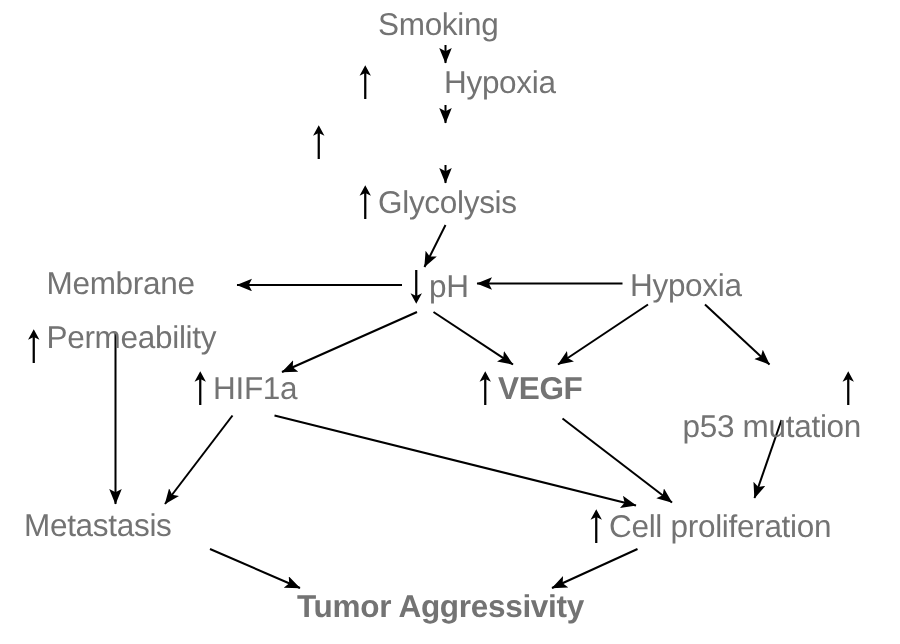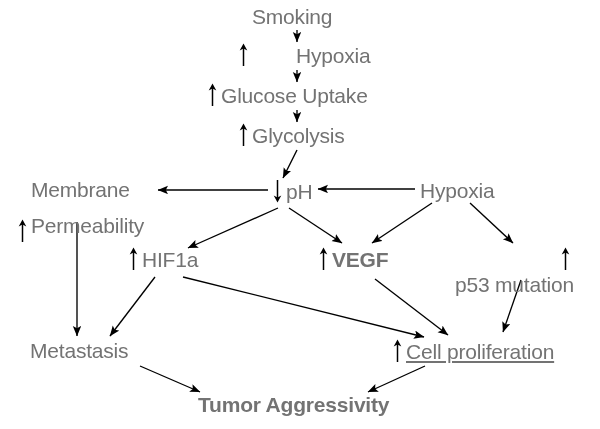--- a/index.html
+++ b/index.html
@@ -96,21 +96,20 @@
         </span>
         <span class="node-label">Hypoxia</span>
       </div>
       <div class="node" style="left: 207px; top: 82px;">
         <span class="reg-arrow">
           <svg width="11" height="26" viewBox="0 0 11 26">
             <line x1="5.5" x2="5.5" stroke="#000000" stroke-width="1.5" y1="24" y2="5"></line>
             <path fill="#000000" d="M5.5,1.5 L9.3,8.5 L5.5,6.6 L1.7,8.5 Z"></path>
           </svg>
         </span>
-        <span class="node-label">Glucose Uptake</span>
       </div>
       <div class="node" style="left: 238px; top: 122px;">
         <span class="reg-arrow">
           <svg width="11" height="26" viewBox="0 0 11 26">
             <line x1="5.5" x2="5.5" stroke="#000000" stroke-width="1.5" y1="24" y2="5"></line>
             <path fill="#000000" d="M5.5,1.5 L9.3,8.5 L5.5,6.6 L1.7,8.5 Z"></path>
           </svg>
         </span>
         <span class="node-label">Glycolysis</span>
       </div>
@@ -156,24 +155,24 @@
       </div>
       <div class="node" style="left: 455px; top: 246px; flex-direction: column;">
         <span class="reg-arrow">
           <svg width="11" height="26" viewBox="0 0 11 26">
             <line x1="5.5" x2="5.5" stroke="#000000" stroke-width="1.5" y1="24" y2="5"></line>
             <path fill="#000000" d="M5.5,1.5 L9.3,8.5 L5.5,6.6 L1.7,8.5 Z"></path>
           </svg>
         </span>
         <span class="node-label">p53 mutation</span>
       </div>
-      <div class="node" style="left: 30px; top: 338px;">
+      <div class="node" style="left: 16px; top: 338px;">
         <span class="node-label">Metastasis</span>
       </div>
-      <div class="node" style="left: 392px; top: 338px; text-decoration: underline;">
+      <div class="node" style="left: 392px; top: 338px;">
         <span class="reg-arrow">
           <svg width="11" height="26" viewBox="0 0 11 26">
             <line x1="5.5" x2="5.5" stroke="#000000" stroke-width="1.5" y1="24" y2="5"></line>
             <path fill="#000000" d="M5.5,1.5 L9.3,8.5 L5.5,6.6 L1.7,8.5 Z"></path>
           </svg>
         </span>
         <span class="node-label">Cell proliferation</span>
       </div>
       <div class="node" style="left: 198px; top: 392px; font-weight: bold;">
         <span class="node-label">Tumor Aggressivity</span>

